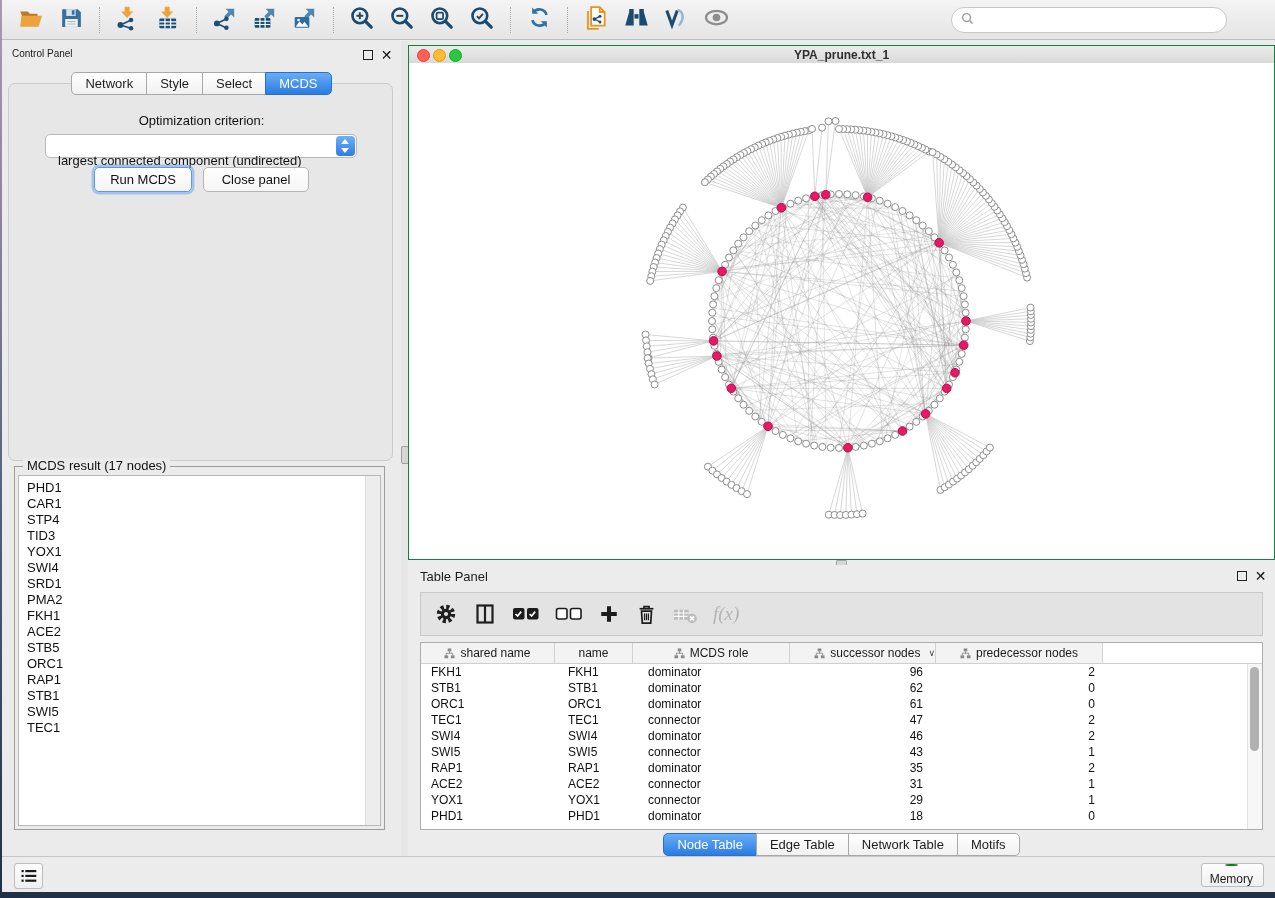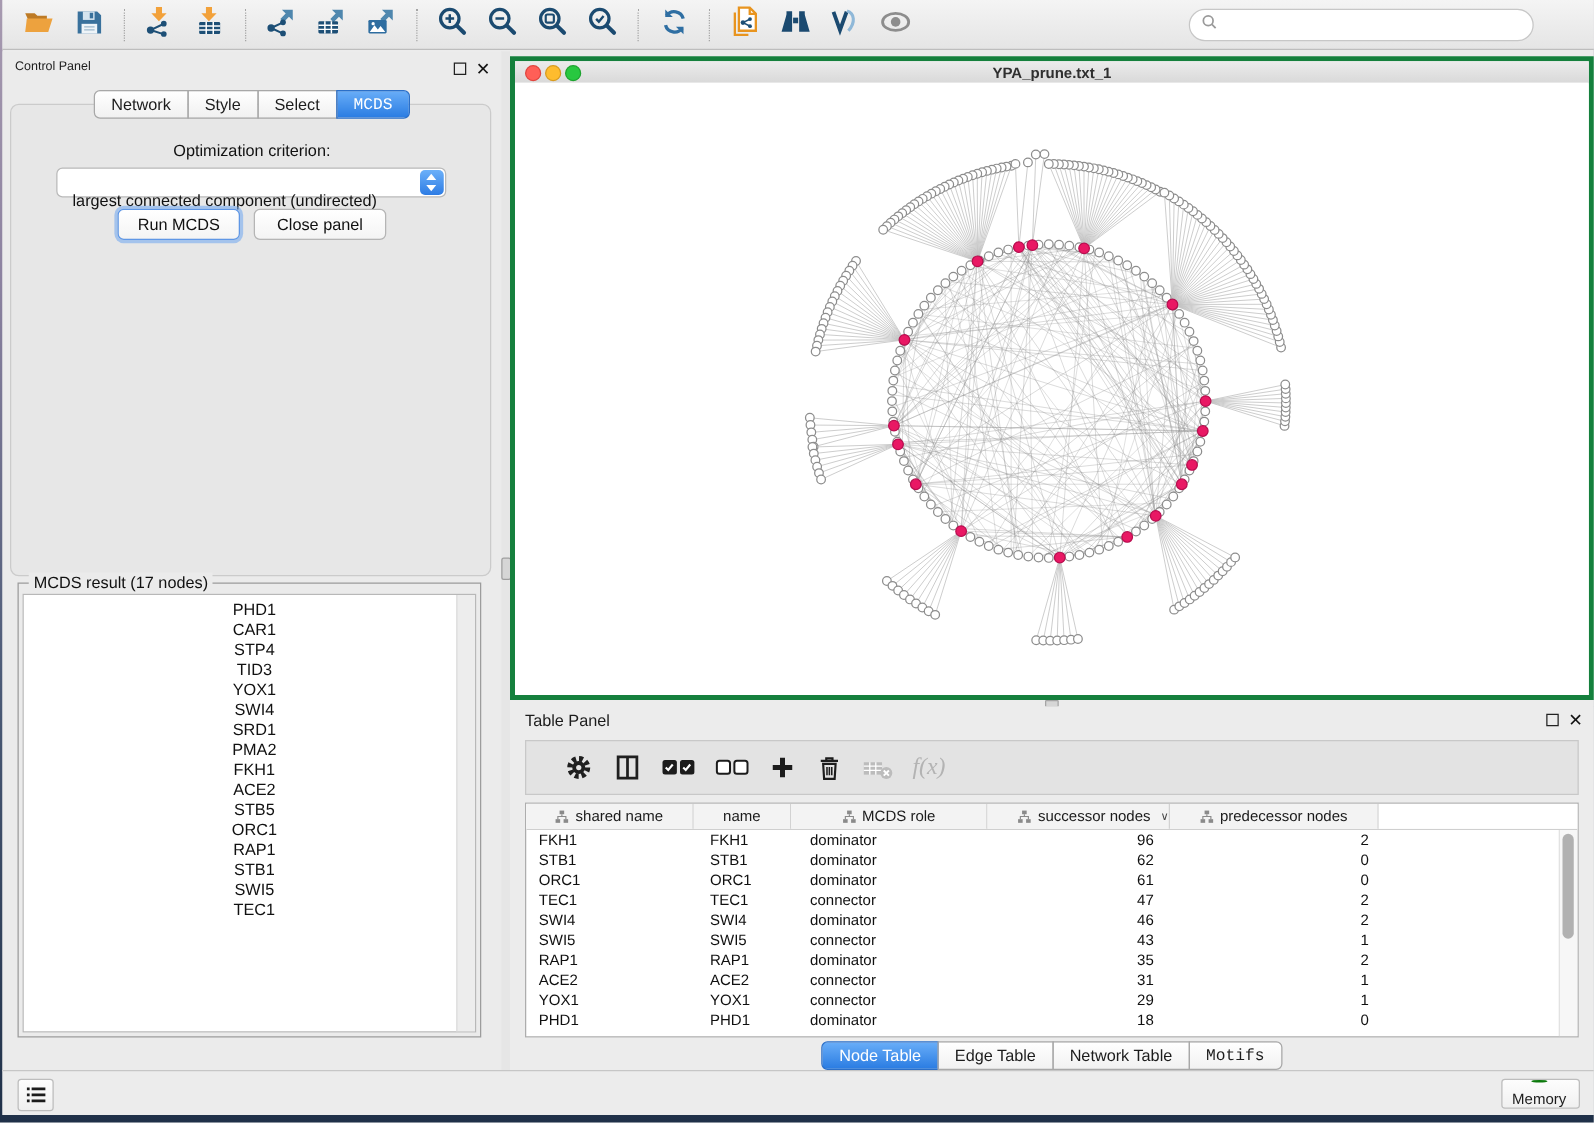--- a/index.html
+++ b/index.html
@@ -23,68 +23,68 @@
   
   .control-panel{position:absolute;left:0;top:41px;width:399px;bottom:35px;background:#ebebeb;}
   .cp-title{position:absolute;left:10px;top:7px;font-size:10px;color:#1c1c1c;}
   .winbtn{position:absolute;top:7px;width:13px;height:13px;display:flex;align-items:center;justify-content:center;}
   .float-sq{width:8px;height:8px;border:1.5px solid #222;}
   .close-x{font-size:14px;font-weight:bold;color:#111;line-height:10px;}
   .cp-tabs{position:absolute;top:31px;left:0;right:0;display:flex;justify-content:center;z-index:2;}
   .tab{height:21px;padding:0 13px;background:linear-gradient(#ffffff,#f1f1f1);border:1px solid #a8a8a8;
     margin-left:-1px;font-size:13px;display:flex;align-items:center;color:#1c1c1c;}
   .tab:first-child{border-radius:5px 0 0 5px;margin-left:0;}
-  .tab:last-child{border-radius:0 5px 5px 0;font-family:Liberation Mono, monospace;}
+  .tab:last-child{border-radius:0 5px 5px 0;}
   .tab.active{background:linear-gradient(#68adf8,#2a7ce2);color:#fff;border-color:#2b6fc8;}
   .cp-inner{position:absolute;top:42px;left:6px;right:8px;height:376px;background:#e7e7e7;
     border:1px solid #cbcbcb;border-radius:7px;}
   .opt-label{position:absolute;left:0;right:0;top:72px;text-align:center;font-size:13px;color:#111;}
   .dropdown{position:absolute;left:43px;top:93px;width:312px;height:24px;background:#fff;
     border:1px solid #b9b9b9;border-radius:5px;box-sizing:border-box;display:flex;align-items:center;}
   .dropdown .val{flex:1;font-size:13px;color:#111;padding-left:12px;white-space:nowrap;overflow:hidden;margin-top:28px;}
   .spin{position:relative;width:19px;height:20px;margin-right:1px;border-radius:4px;
     background:linear-gradient(#6cb0f9,#2d7ce4);flex:0 0 auto;}
   .spin:before{content:"";position:absolute;left:5px;top:3px;border:4.5px solid transparent;border-bottom:5px solid #fff;border-top:none;}
   .spin:after{content:"";position:absolute;left:5px;bottom:3px;border:4.5px solid transparent;border-top:5px solid #fff;border-bottom:none;}
   .btn{position:absolute;top:126px;height:25px;background:linear-gradient(#ffffff,#f4f4f4);
     border:1px solid #b5b5b5;border-radius:5px;font-size:13px;color:#111;
     display:flex;align-items:center;justify-content:center;box-sizing:border-box;}
   .btn.run{left:92px;width:98px;border:1px solid #5f97e6;box-shadow:0 0 0 2.5px rgba(110,165,240,.55);}
   .btn.closep{left:201px;width:106px;}
-  .group{position:absolute;left:12px;top:425px;width:371px;height:364px;border:1px solid #9c9c9c;box-sizing:border-box;text-align:center;}
+  .group{position:absolute;left:12px;top:425px;width:371px;height:364px;border:1px solid #9c9c9c;box-sizing:border-box;}
   .group-label{position:absolute;top:-9px;left:8px;background:#ebebeb;padding:0 4px;font-size:13px;color:#111;}
   .result-list{position:absolute;inset:8px 3px 3px 3px;background:#fff;border:1px solid #b8b8b8;
     overflow:hidden;padding:4px 0 0 8px;}
   .mcds-item{font-size:13px;line-height:16px;color:#111;}
   .list-scroll{position:absolute;top:9px;bottom:4px;right:4px;width:14px;background:#ededed;border-left:1px solid #dcdcdc;}
 
   
   .vsplit{position:absolute;left:399px;top:41px;width:7px;bottom:35px;background:#e6e6e6;}
   .vhandle{position:absolute;left:0px;top:405px;width:6px;height:16px;background:#d6d6d6;border:1px solid #9e9e9e;border-radius:2px;}
   .hsplit{position:absolute;left:406px;top:560px;width:867px;height:5px;background:#ececec;}
   .hhandle{width:9px;height:4px;margin:0 auto;background:#d6d6d6;border:1px solid #a5a5a5;border-radius:1px;}
 
   
   .network-window{position:absolute;left:406px;top:45px;width:867px;height:515px;background:#fff;
-    border:4px solid #15803d;box-sizing:border-box;}
+    border:1px solid #15803d;box-sizing:border-box;}
   .nw-titlebar{height:17px;background:linear-gradient(#ececec,#d9d9d9);border-bottom:1px solid #b3b3b3;
     position:relative;display:flex;align-items:center;justify-content:center;}
   .tl{position:absolute;top:3px;width:11px;height:11px;border-radius:50%;}
   .tl.red{left:8px;background:#ff5f57;border:0.5px solid #e0443e;}
   .tl.yellow{left:24px;background:#febc2e;border:0.5px solid #d89b1e;}
   .tl.green{left:40px;background:#28c840;border:0.5px solid #1da32f;}
   .nw-title{font-size:12px;font-weight:bold;color:#2f2f2f;}
   .nw-canvas{position:absolute;left:0;right:0;top:17px;bottom:0;background:#fff;overflow:hidden;}
   .nw-canvas svg{width:100%;height:100%;display:block;}
 
   
   .table-panel{position:absolute;left:406px;top:565px;width:867px;height:292px;background:#ececec;}
   .tp-title{position:absolute;left:12px;top:4px;font-size:13px;color:#1c1c1c;text-align:center;}
   .tp-toolbar{position:absolute;top:27px;left:12px;right:12px;height:44px;background:#e3e3e3;
-    border:1px solid #c8c8c8;box-sizing:border-box;display:flex;align-items:center;gap:15px;padding:0 30px;}
+    border:1px solid #c8c8c8;box-sizing:border-box;display:flex;align-items:center;gap:15px;padding:0 13px;}
   .tico{display:flex;align-items:center;justify-content:center;}
   .fx{font-family:"Liberation Serif","DejaVu Serif",serif;font-style:italic;font-size:19px;color:#b3b3b3;}
   .tp-table{position:absolute;top:77px;left:12px;right:12px;bottom:27px;background:#fff;
     border:1px solid #adadad;box-sizing:border-box;overflow:hidden;}
   .thead{height:20px;display:flex;background:#fff;border-bottom:1px solid #cfcfcf;}
   .th{background:#f3f3f3;border-right:1px solid #d2d2d2;display:flex;align-items:center;
     justify-content:center;gap:5px;font-size:12px;color:#1a1a1a;box-sizing:border-box;}
   .sort-chevron{font-size:9px;color:#444;margin-left:3px;}
   .c0{width:134px;}.c1{width:78px;}.c2{width:157px;}.c3{width:146px;justify-content:flex-end;}.c4{width:167px;}
   .tbody{position:absolute;top:21px;left:0;right:14px;bottom:0;}

